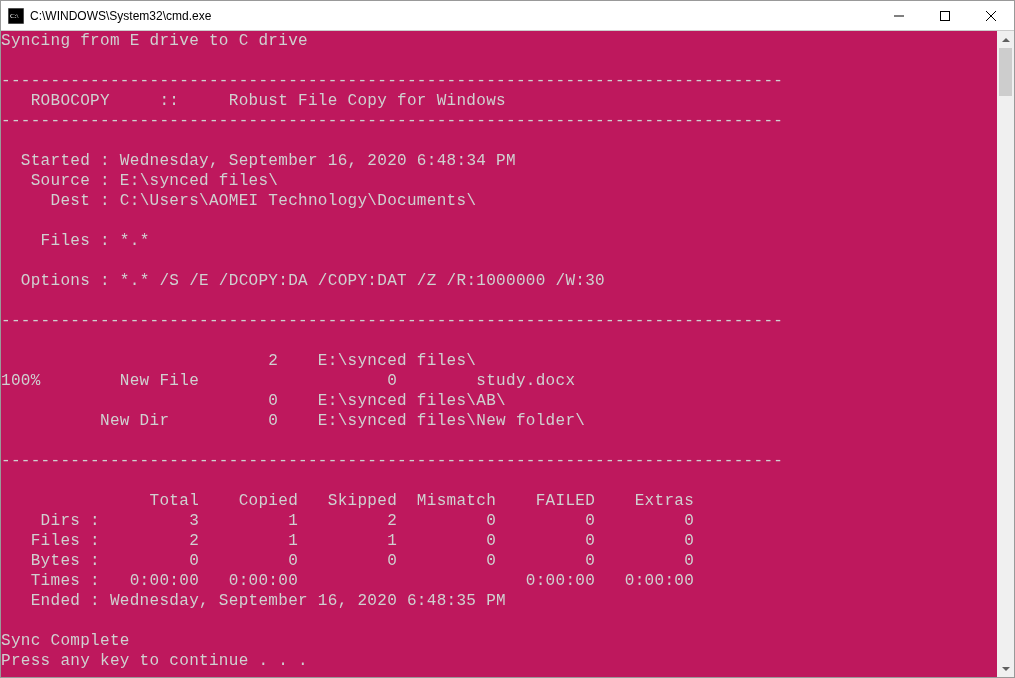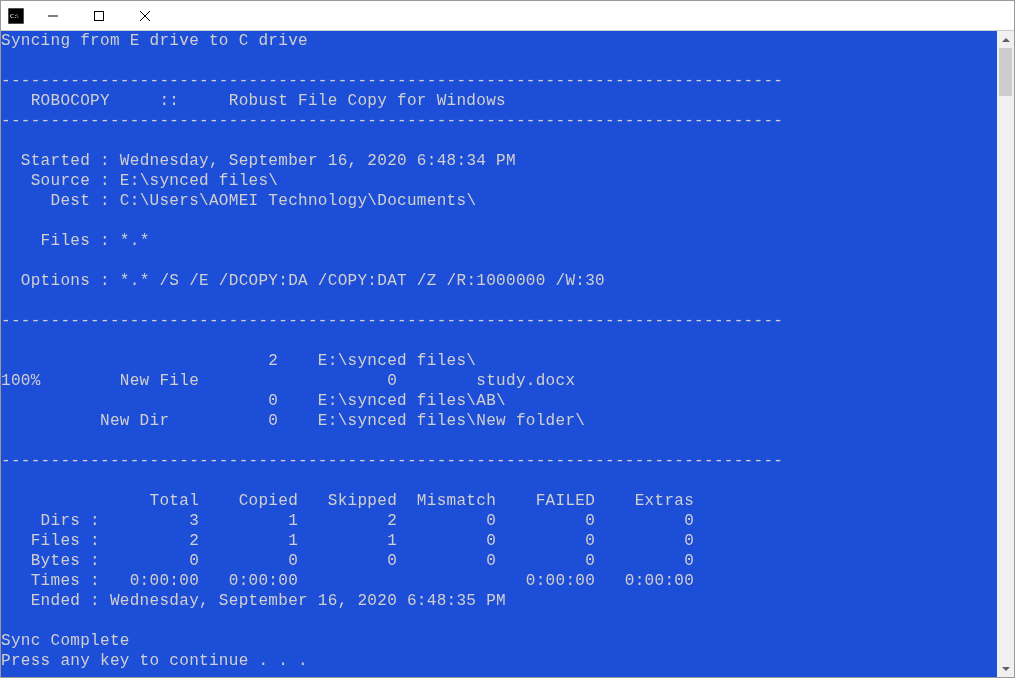--- a/index.html
+++ b/index.html
@@ -4,37 +4,38 @@
   <style>
     * { box-sizing: border-box; margin: 0; padding: 0; }
     body { font-family: Consolas, 'Courier New', monospace; background: #fff; width: 1015px; height: 678px; overflow: hidden; }
     .window { width: 1015px; height: 678px; background: #fff; display: flex; flex-direction: column; border: 1px solid #999; }
     .titlebar { height: 30px; background: #fff; display: flex; align-items: center; border-bottom: 1px solid #ccc; }
     .titlebar-icon { width: 16px; height: 16px; margin-left: 7px; margin-right: 6px; display: inline-flex; align-items: center; justify-content: center; }
     .titlebar-title { font-family: 'Segoe UI', Tahoma, sans-serif; font-size: 12px; color: #000; flex: 1; }
     .window-controls { display: flex; }
     .window-control { width: 46px; height: 29px; display: flex; align-items: center; justify-content: center; font-family: 'Segoe UI', sans-serif; font-size: 11px; color: #000; }
     .content-wrap { flex: 1; display: flex; background: #000; position: relative; }
-    .terminal { flex: 1; background: #1d4ed8; color: #d0d0d0; font-size: 16px; line-height: 20px; padding: 0; white-space: pre; overflow: hidden; font-family: Consolas, 'Courier New', monospace; letter-spacing: 0.3px; }
+    .terminal { flex: 1; background: #be185d; color: #d0d0d0; font-size: 16px; line-height: 20px; padding: 0; white-space: pre; overflow: hidden; font-family: Consolas, 'Courier New', monospace; letter-spacing: 0.3px; }
     .scrollbar { width: 17px; background: #f0f0f0; position: relative; }
     .scroll-up, .scroll-down { height: 17px; width: 17px; background: #f0f0f0; display: flex; align-items: center; justify-content: center; color: #606060; font-size: 9px; }
     .scroll-thumb { position: absolute; top: 17px; left: 2px; right: 2px; height: 48px; background: #cdcdcd; }
     .scroll-down { position: absolute; bottom: 0; }
   </style>
 </head>
 <body>
 
 <div class="window">
   <div class="titlebar">
     <span class="titlebar-icon">
       <svg width="16" height="16" viewBox="0 0 16 16">
           <rect x="0" y="0" width="16" height="16" fill="#000" stroke="#999" stroke-width="1"></rect>
           <text x="2" y="10" font-size="7" fill="#fff" font-family="Consolas">C:\</text>
         </svg>
     </span>
+    <span class="titlebar-title">C:\WINDOWS\System32\cmd.exe</span>
     <div class="window-controls">
       <div class="window-control">
         <svg width="10" height="10" viewBox="0 0 10 10">
             <line x1="0" y1="5" x2="10" y2="5" stroke="#000" stroke-width="1"></line>
           </svg>
       </div>
       <div class="window-control">
         <svg width="10" height="10" viewBox="0 0 10 10">
             <rect x="0.5" y="0.5" width="9" height="9" fill="none" stroke="#000" stroke-width="1"></rect>
           </svg>

